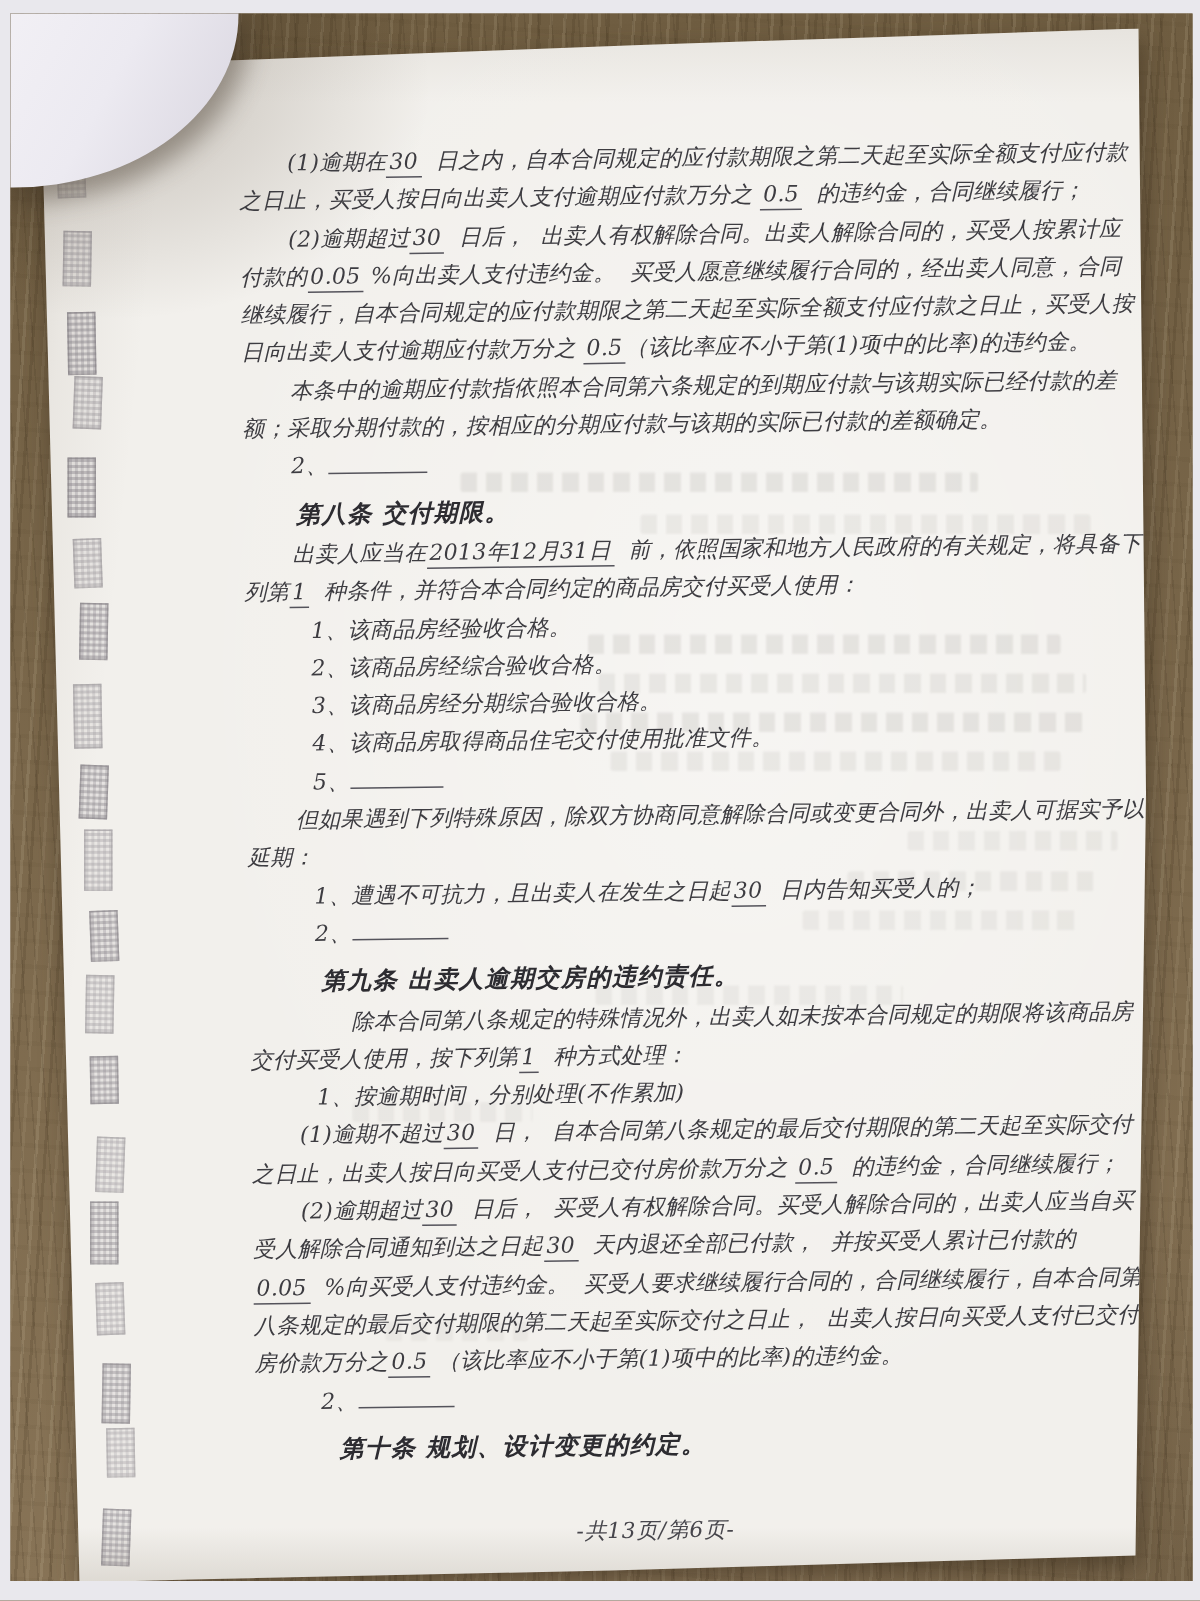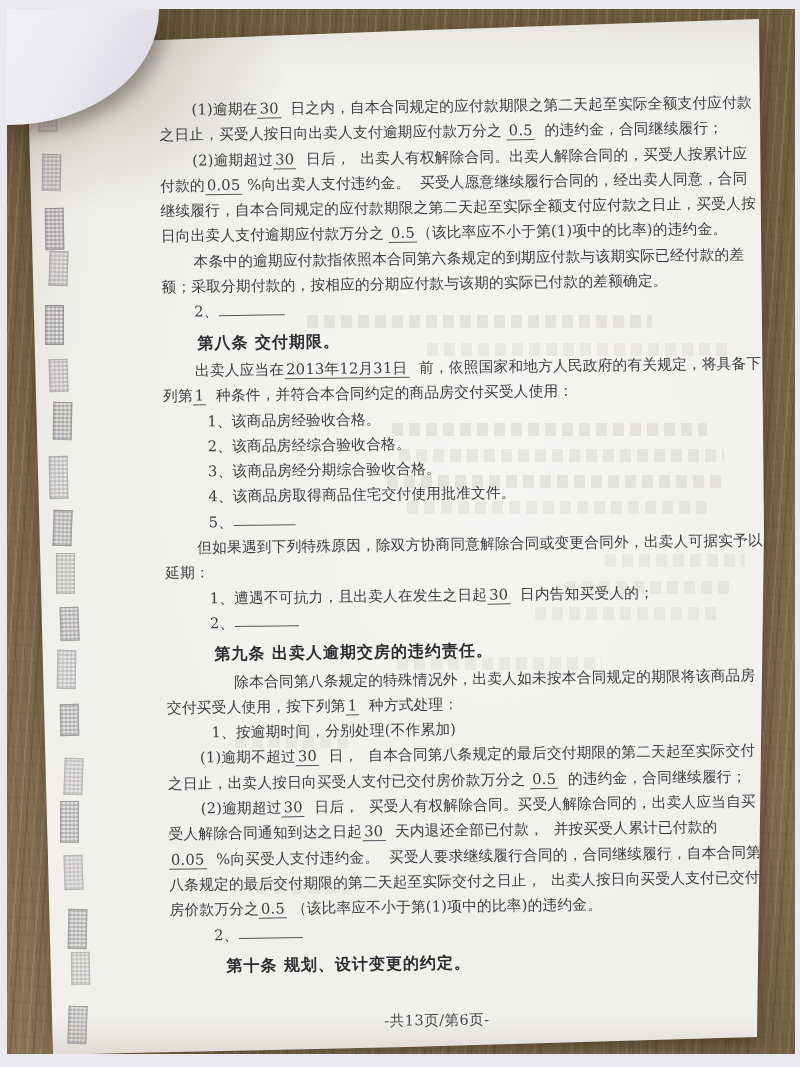--- a/index.html
+++ b/index.html
@@ -18,21 +18,21 @@
       radial-gradient(ellipse 500px 380px at 100% 100%, rgba(52,40,22,.25), transparent 70%),
       repeating-linear-gradient(94deg,
         rgba(255,244,214,.10) 0 2px, transparent 2px 6px,
         rgba(58,43,22,.17) 6px 8px, transparent 8px 14px,
         rgba(240,226,195,.08) 14px 16px, transparent 16px 23px),
       repeating-linear-gradient(86deg, rgba(44,32,16,.12) 0 1px, transparent 1px 9px),
       repeating-linear-gradient(4deg, rgba(70,55,30,.06) 0 3px, transparent 3px 17px),
       linear-gradient(180deg,#6f5d41,#877356);
   }
   
-  .paper-wrap{position:absolute;inset:0;filter:drop-shadow(2px 7px 9px rgba(45,34,20,.5));}
+  .paper-wrap{position:absolute;inset:0;filter:drop-shadow(2px 7px 9px rgba(45,34,20,.5));font-style:italic;}
   .paper{
     position:absolute;inset:0;
     clip-path:polygon(20px 36px, 420px 21px, 752px 10px, 757px 520px, 750px 1028px, 400px 1038px, 120px 1044px, 46px 1046px);
     background-color:#f2f0ec;
     background-image:
       linear-gradient(96deg, rgba(122,108,92,.22) 0px, rgba(122,108,92,.07) 55px, transparent 110px),
       radial-gradient(ellipse 300px 220px at 70px 50px, rgba(96,82,66,.30), transparent 70%),
       linear-gradient(180deg, rgba(110,96,78,.10) 0, transparent 60px),
       linear-gradient(0deg, rgba(118,104,84,.16) 0, transparent 36px),
       radial-gradient(ellipse 500px 700px at 62% 42%, rgba(255,255,255,.35), transparent 75%);

